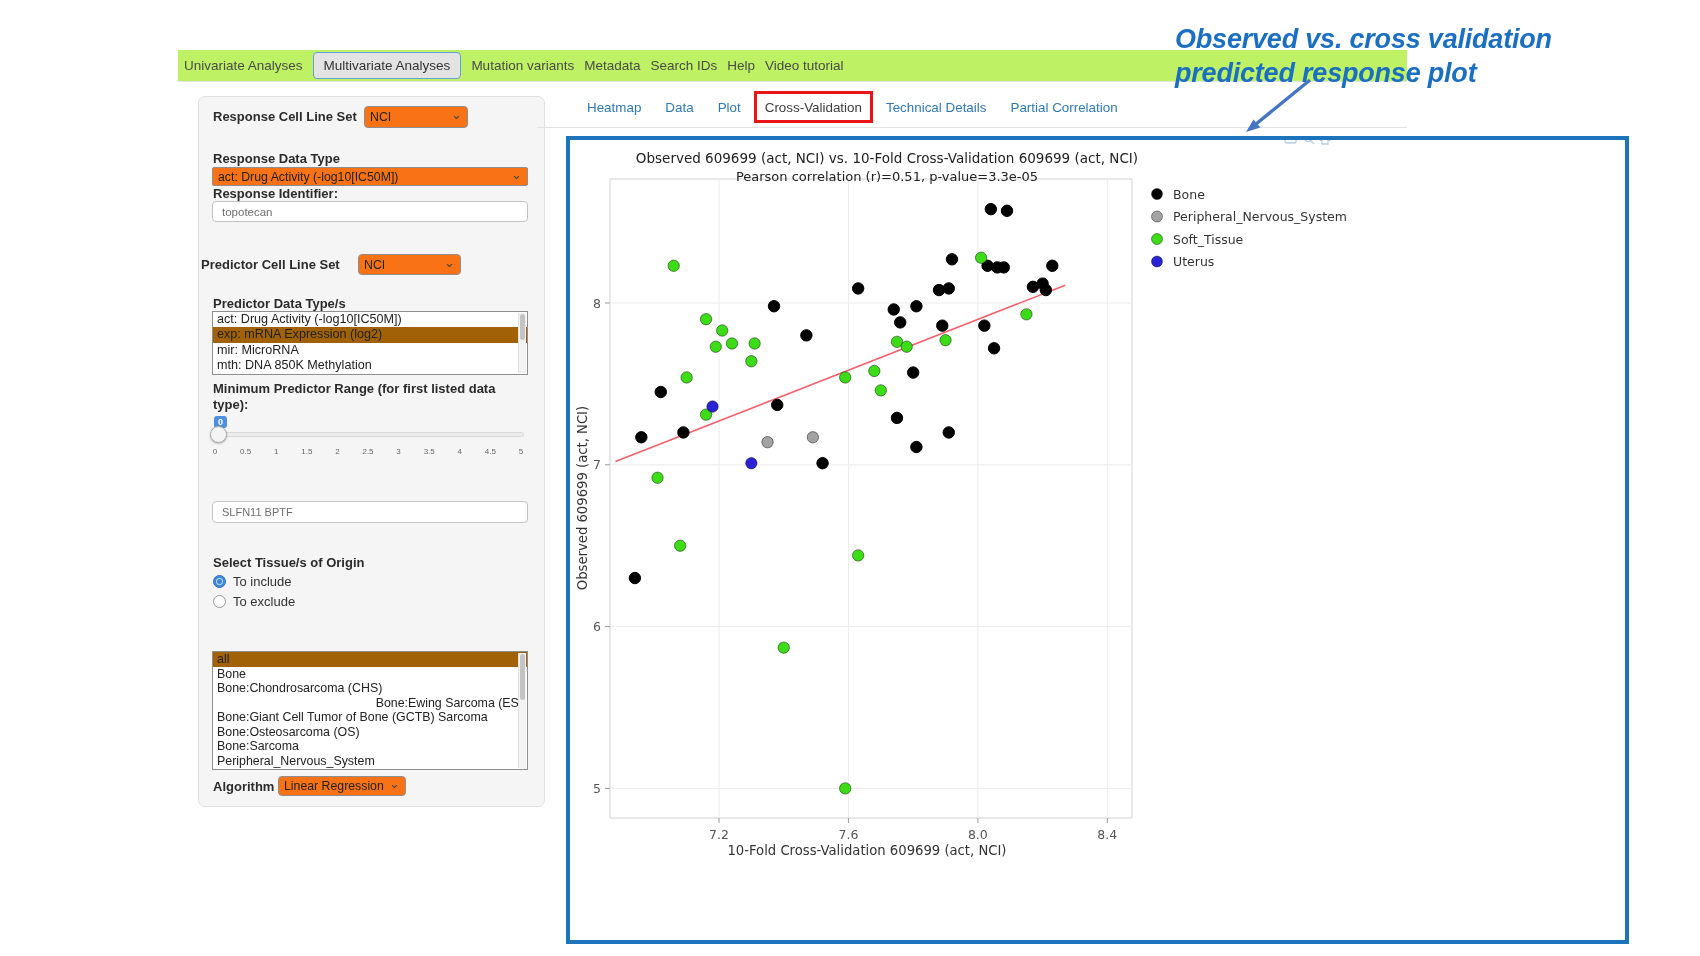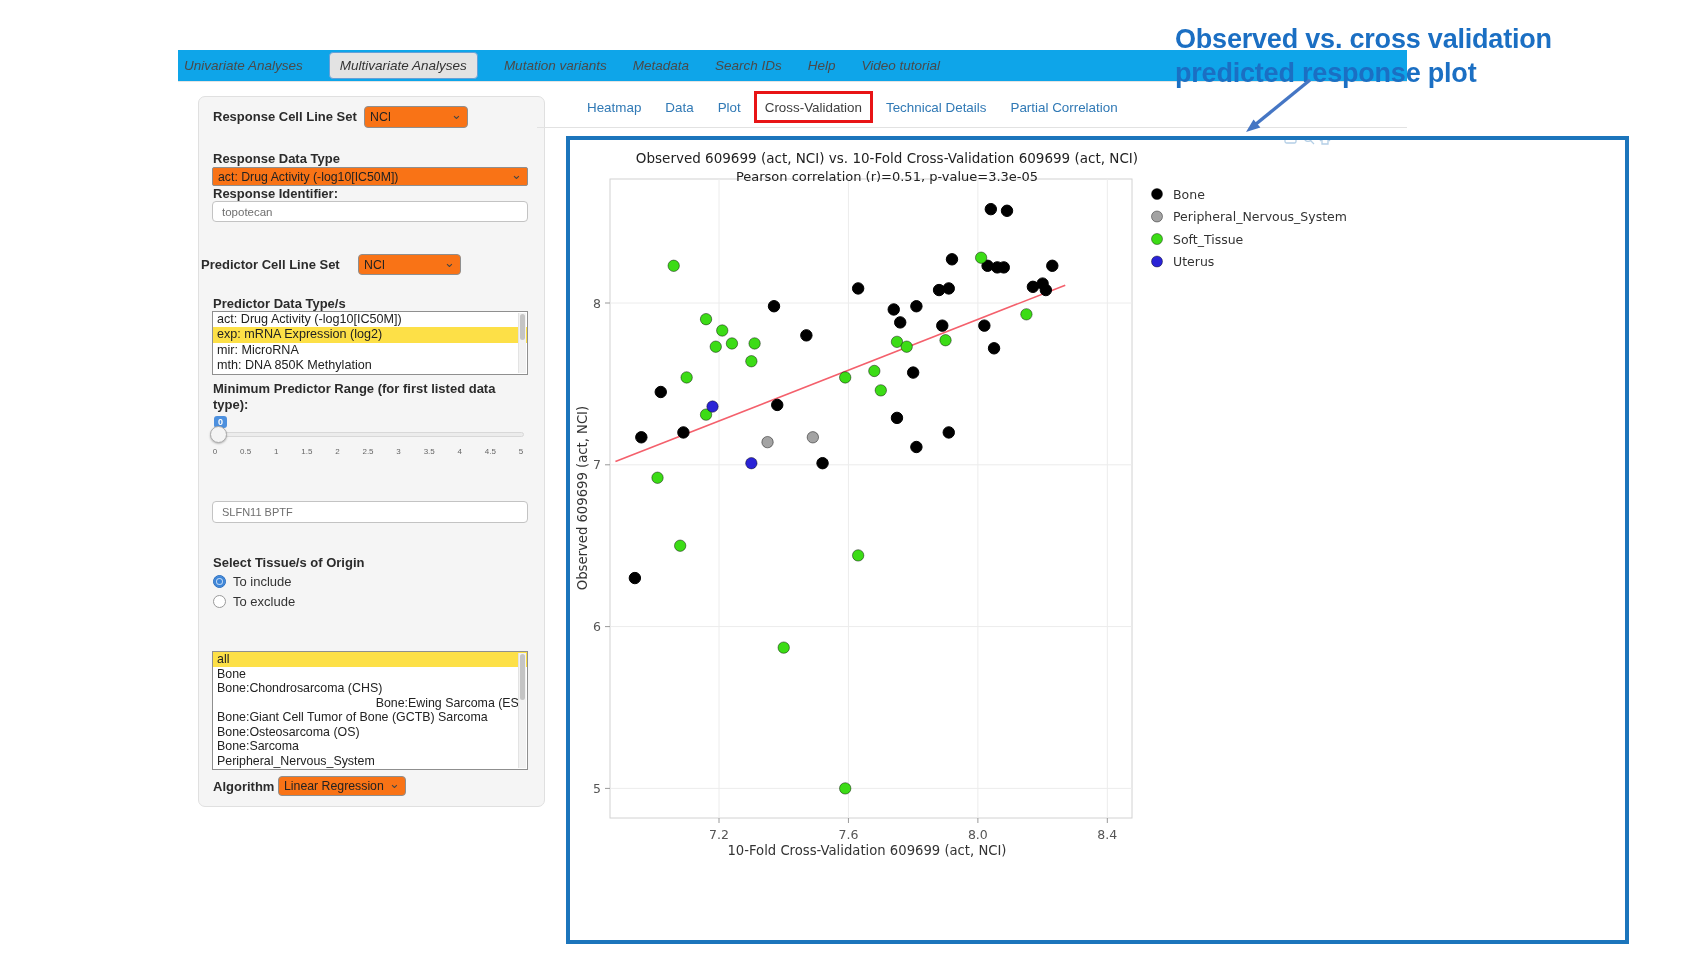--- a/index.html
+++ b/index.html
@@ -1,39 +1,39 @@
 <!DOCTYPE html>
 <html><head>
 <meta charset="utf-8">
 <style>
   html,body{margin:0;padding:0;background:#ffffff;}
   body{width:1700px;height:956px;position:relative;overflow:hidden;
        font-family:"Liberation Sans",sans-serif;color:#333;}
   
   .navbar{position:absolute;left:178px;top:50px;width:1229px;height:32px;
-          background:#0ea5e9;border-bottom:1px solid #e4e4e4;
-          display:flex;align-items:center;gap:26px;padding-left:6px;box-sizing:border-box;z-index:1;font-style:italic;}
+          background:#bef264;border-bottom:1px solid #e4e4e4;
+          display:flex;align-items:center;gap:10px;padding-left:6px;box-sizing:border-box;z-index:1;}
   .nav-item{font-size:13.5px;color:#4a4a4a;white-space:nowrap;cursor:pointer;}
   .nav-item.active{background:#e3e3e3;border:1px solid #64a0d8;border-radius:4px;
                    padding:5px 10px;color:#333;}
   
   .sidebar{position:absolute;left:198px;top:96px;width:347px;height:711px;
            background:#f5f5f5;border:1px solid #e0e0e0;border-radius:7px;box-sizing:border-box;}
   .sb{position:absolute;}
   .form-label{font-weight:bold;font-size:13px;color:#2b2b2b;line-height:16px;}
   .selectbox{display:flex;align-items:center;justify-content:space-between;background:#f97316;
              border:1px solid #8f8f8f;border-radius:4px;font-size:12.3px;color:#222;
              padding:0 5px;box-sizing:border-box;height:22px;}
   .chev{font-size:13px;color:#444;line-height:10px;margin-left:5px;transform:translateY(-2px);}
   .text-input{background:#fff;border:1px solid #c3c3c3;border-radius:4px;font-size:11.5px;
               color:#6f6f6f;padding:0 9px;box-sizing:border-box;display:flex;align-items:center;}
   .listbox{position:absolute;background:#fff;border:1px solid #8f8f8f;overflow:hidden;
            font-size:12.6px;color:#222;box-sizing:border-box;}
   .listbox .row{padding:0 4px;white-space:nowrap;overflow:hidden;}
-  .listbox .row.sel{background:#fde047;}
+  .listbox .row.sel{background:#a16207;}
   .vscroll{position:absolute;top:1px;bottom:1px;right:1px;width:7px;background:#f2f2f2;
            border-left:1px solid #e3e3e3;}
   .vthumb{position:absolute;left:1px;width:5px;background:#c4c4c4;border-radius:3px;}
   .radio-row{position:absolute;display:flex;align-items:center;gap:7px;font-size:13px;color:#333;}
   .radio{width:13px;height:13px;border-radius:50%;box-sizing:border-box;background:#fff;
          border:1px solid #9a9a9a;}
   .radio.on{background:#3d85d8;border:1px solid #2a6fc0;box-shadow:inset 0 0 0 2px #3d85d8, inset 0 0 0 3px #bcd6f2;}
   .slider-badge{position:absolute;background:#4d90de;color:#fff;font-size:9px;font-weight:bold;
                 border-radius:3px;padding:1px 4px;line-height:10px;}
   .slider-track{position:absolute;height:5px;background:#ececec;border:1px solid #d8d8d8;
@@ -269,20 +269,20 @@
       <g opacity="0.65" stroke="#8ab4d8" fill="none" stroke-width="1.3">
         <rect x="719" y="-1" width="11" height="8" rx="1.5"></rect>
         <circle cx="742" cy="2" r="3.4"></circle>
         <line x1="744.5" y1="4.5" x2="748" y2="8"></line>
         <path d="M754 5 l5 -5 l5 5 M756 4 v4 h6 v-4"></path>
       </g>
     </svg>
 </div>
 <div class="blueframe" style="border-color: rgb(28, 117, 188);"></div>
 
-<div class="callout" style="color: rgb(27, 111, 195);">
+<div class="callout" style="color: rgb(27, 111, 195); font-style: italic;">
   <div>Observed vs. cross validation</div>
   <div>predicted response plot</div>
 </div>
 <svg class="arrow-svg" width="92" height="72" viewBox="0 0 92 72">
   <line x1="78" y1="8" x2="24" y2="52" stroke-width="3.4" stroke="#4576c4"></line>
   <polygon points="14,60 21.5,47.4 28.4,55.6" fill="#4576c4"></polygon>
 </svg>
 
 </body></html>

